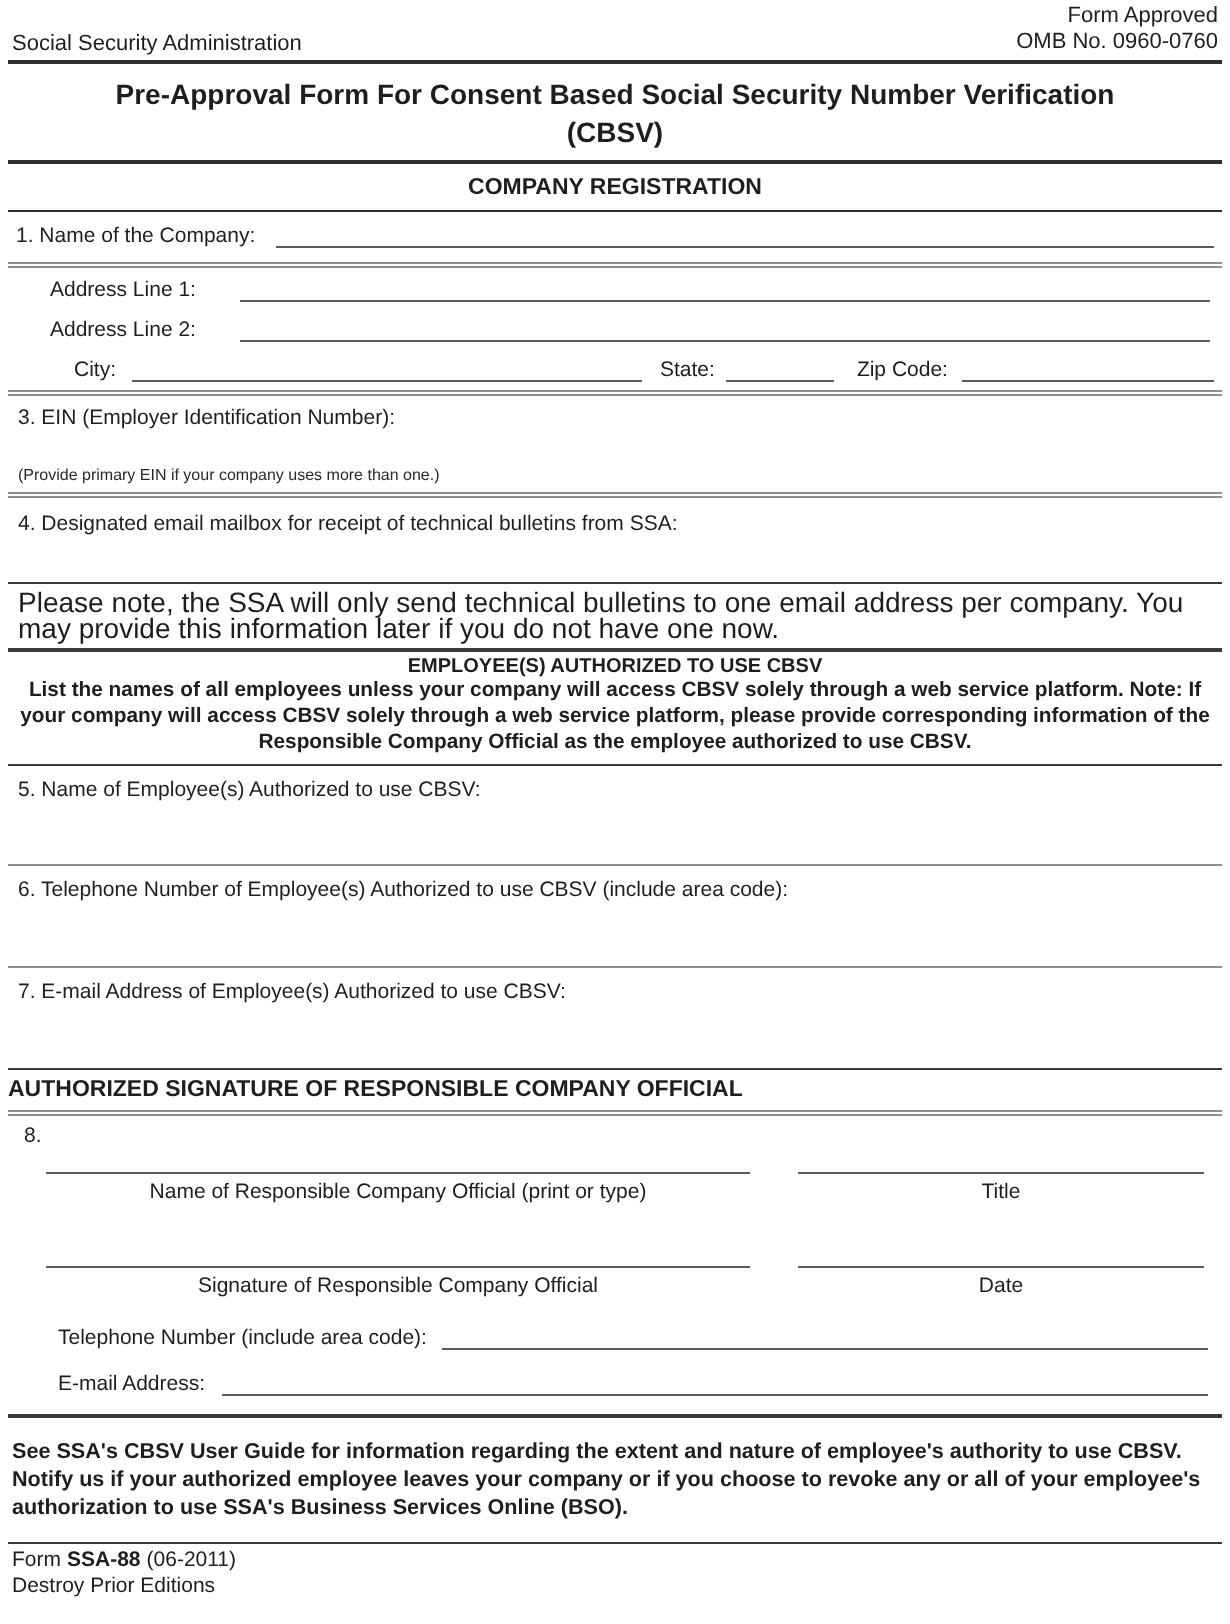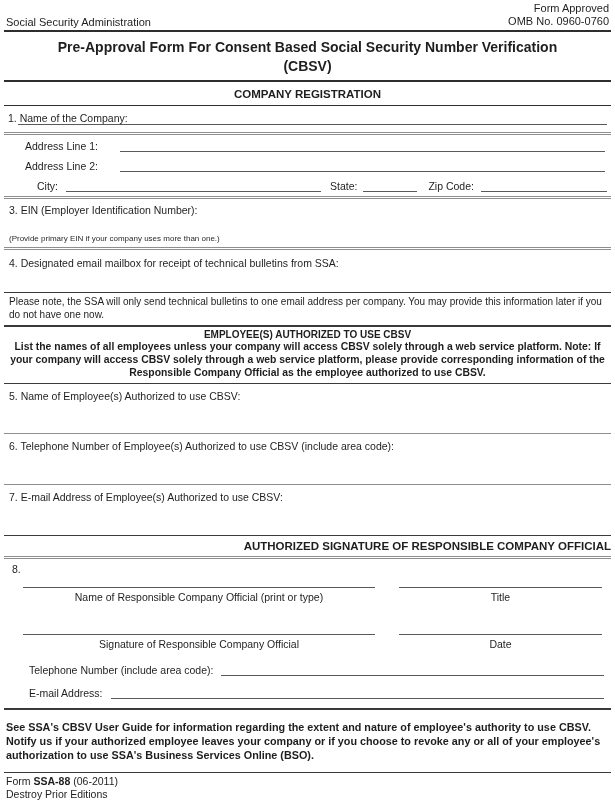--- a/index.html
+++ b/index.html
@@ -28,21 +28,21 @@
   .lbl { font-size:10.5px; }
   .small-lbl { font-size:8px; color:#2a2a2a; }
   .fill-line { flex:1; border-bottom:1px solid #5a5a5a; height:13px; }
 
   .thick { border-bottom:3px double #8e8e8e; }
   .thin  { border-bottom:1px solid #3a3a3a; }
   .gray  { border-bottom:1px solid #8e8e8e; }
   .dark2 { border-bottom:2px solid #3a3a3a; }
 
   
-  .q1 { display:flex; padding:6px 4px 7px 4px;flex-direction:column; }
+  .q1 { display:flex; align-items:flex-end; padding:6px 4px 7px 4px; }
   .q1 .fill-line { margin-left:10px; height:12px; }
 
   
   .q2 { padding:5px 0 0; }
   .q2-label { font-size:10.5px; margin:3px 0 10px 5px; }
   .addr-row { display:flex; align-items:flex-end; margin:0 6px 8px 21px;gap:12px; }
   .addr-row .fill-line { margin-left:10px; height:12px; }
   .city-row { display:flex; align-items:flex-end; margin:0 4px 0 33px; padding-bottom:4px; }
   .city-line  { width:255px; border-bottom:1px solid #5a5a5a; height:12px; margin-left:8px; }
   .state-lbl  { margin-left:9px; }
@@ -51,33 +51,33 @@
   .zip-line   { flex:1; border-bottom:1px solid #5a5a5a; height:12px; margin-left:7px; }
 
   
   .q3 { padding:5px 5px 4px; }
   .q3 .lbl { margin-bottom:18px; }
 
   
   .q4 { padding:7px 5px 23px; }
 
   
-  .note-block { padding:3px 5px 4px; font-size:10px; line-height:12.5px; }
+  .note-block { padding:3px 5px 4px; font-size:14px; line-height:12.5px; }
 
   
   .emp-block { text-align:center; padding:2px 3px 4px; }
   .emp-title { font-weight:bold; font-size:10px; margin-bottom:1px; }
   .emp-instr { font-weight:bold; font-size:10.4px; line-height:12.8px; }
 
   .q5 { padding:6px 5px 0; height:50px; }
   .q6 { padding:6px 5px 0; height:51px; }
   .q7 { padding:6px 5px 0; height:51px; }
 
   
-  .auth-hdr { text-align:right; font-weight:bold; font-size:11.5px; padding:4px 0 4px; }
+  .auth-hdr { text-align:left; font-weight:bold; font-size:11.5px; padding:4px 0 4px; }
 
   .sig-block { padding:3px 5px 0; }
   .item8 { font-size:10.5px; margin:1px 0 0 3px; }
   .sig-row { display:flex; }
   .sig-cell1 { width:352px; margin-left:14px; }
   .sig-cell2 { flex:1; margin-left:24px; margin-right:4px; }
   .write { border-bottom:1px solid #5a5a5a; }
   .rowA .write { height:13px; }
   .rowB .write { height:32px; }
   .sig-label { text-align:center; font-size:10.5px; padding-top:3px; }

